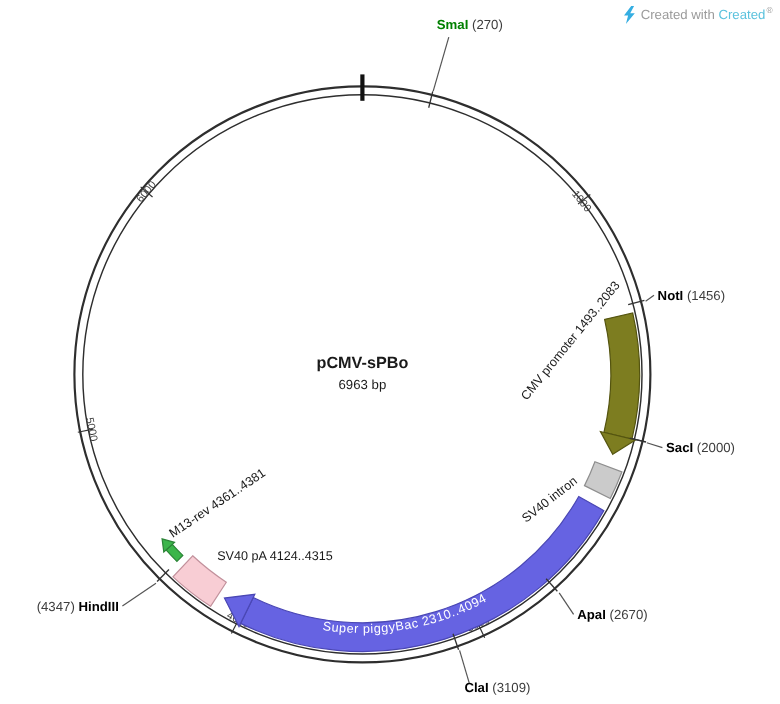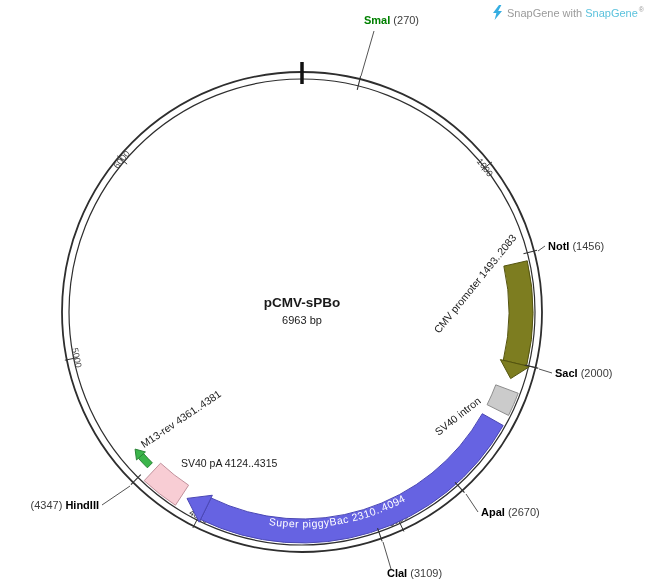--- a/index.html
+++ b/index.html
@@ -98,14 +98,14 @@
       </g>
     </g>
   <text class="plasmid-name" x="302" y="307" text-anchor="middle">pCMV-sPBo</text>
   <text class="plasmid-size" x="302" y="324" text-anchor="middle">6963 bp</text>
 </svg>
 
 <div class="watermark">
   <svg class="bolt" width="11" height="15" viewBox="0 0 11 15">
     <polygon points="7,0 1,8 4.4,8 2.6,15 10,6 6.2,6 9.4,0" fill="#35aee2"></polygon>
   </svg>
-  <span><span class="wm-prefix">SnapGene with </span><span class="wm-brand">SnapGene</span><span class="wm-reg">®</span></span>
+  <span><span class="wm-prefix">Created with </span><span class="wm-brand">Created</span><span class="wm-reg">®</span></span>
 </div>
 
 </body></html>

